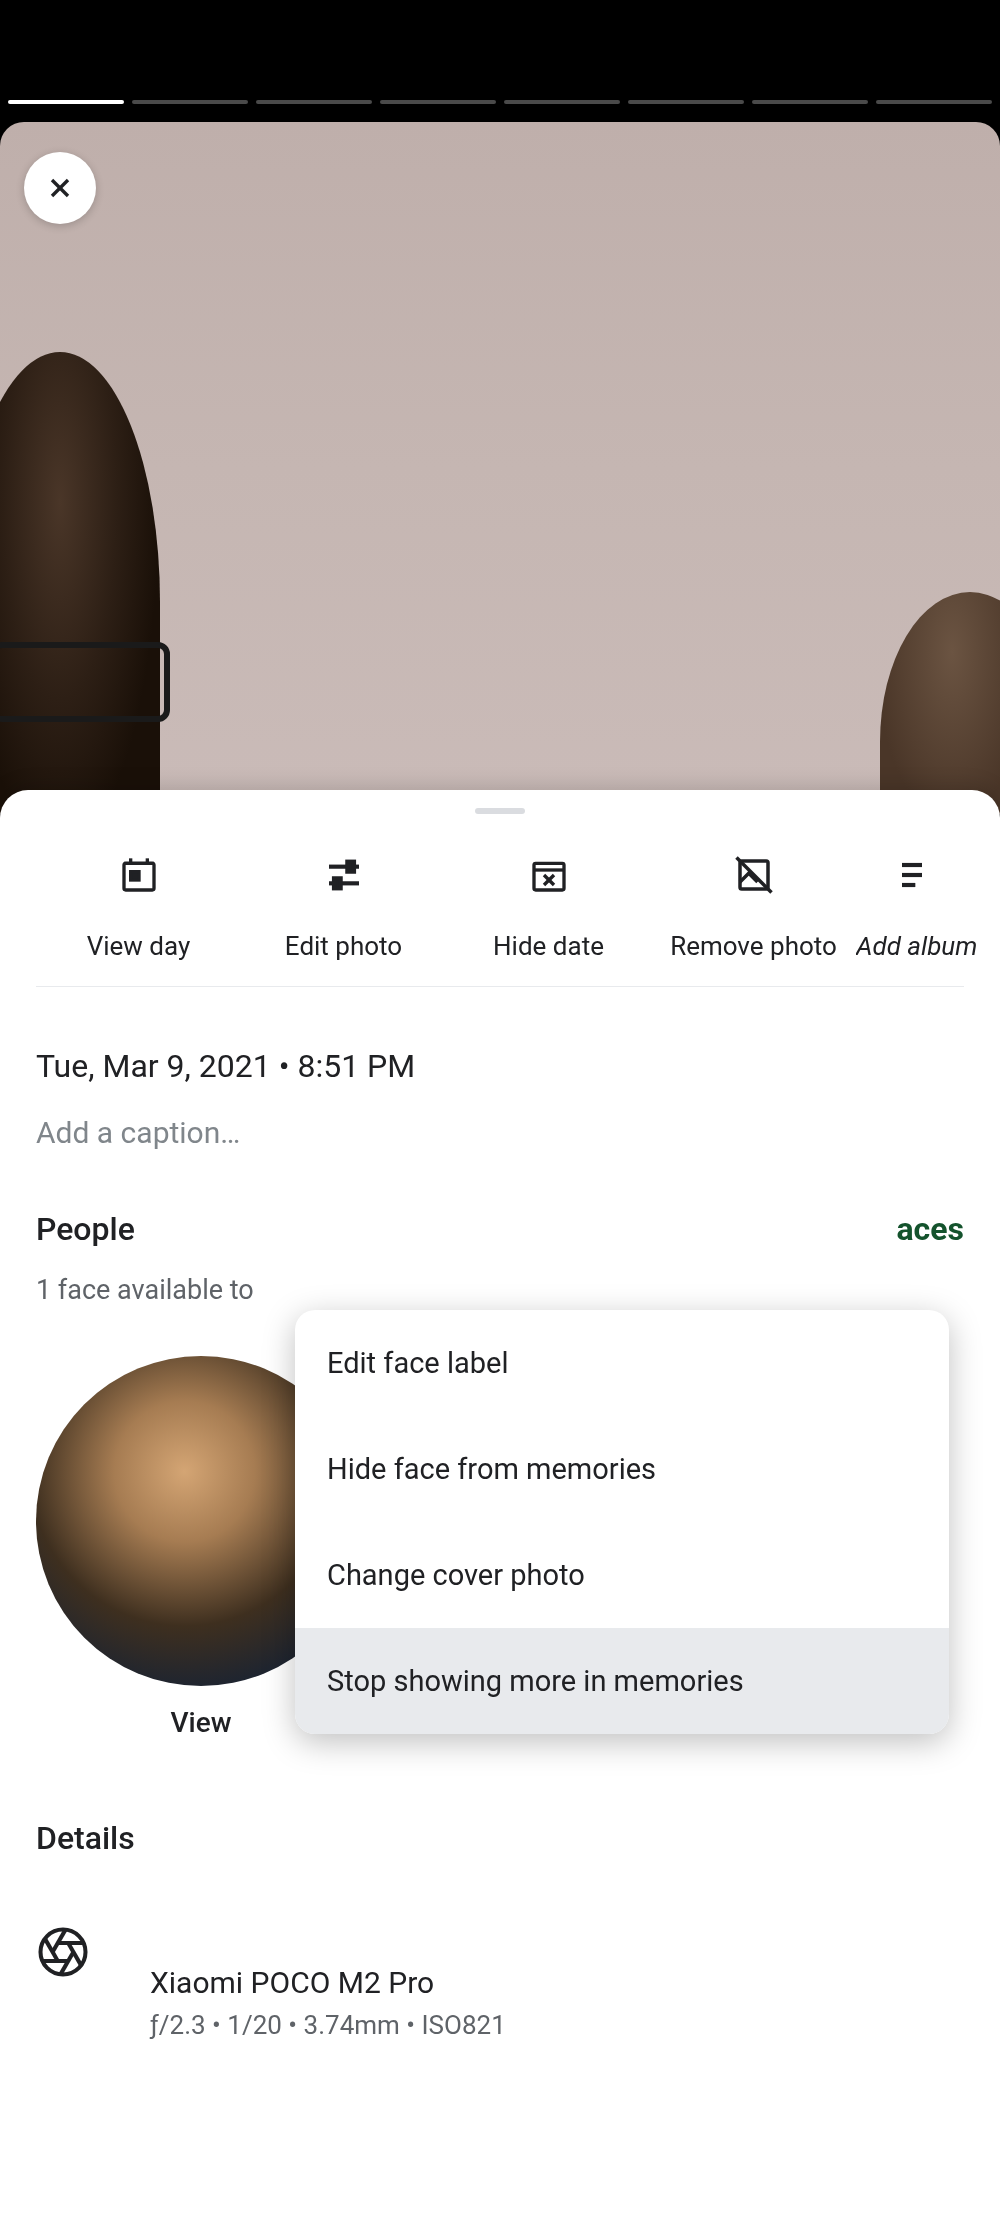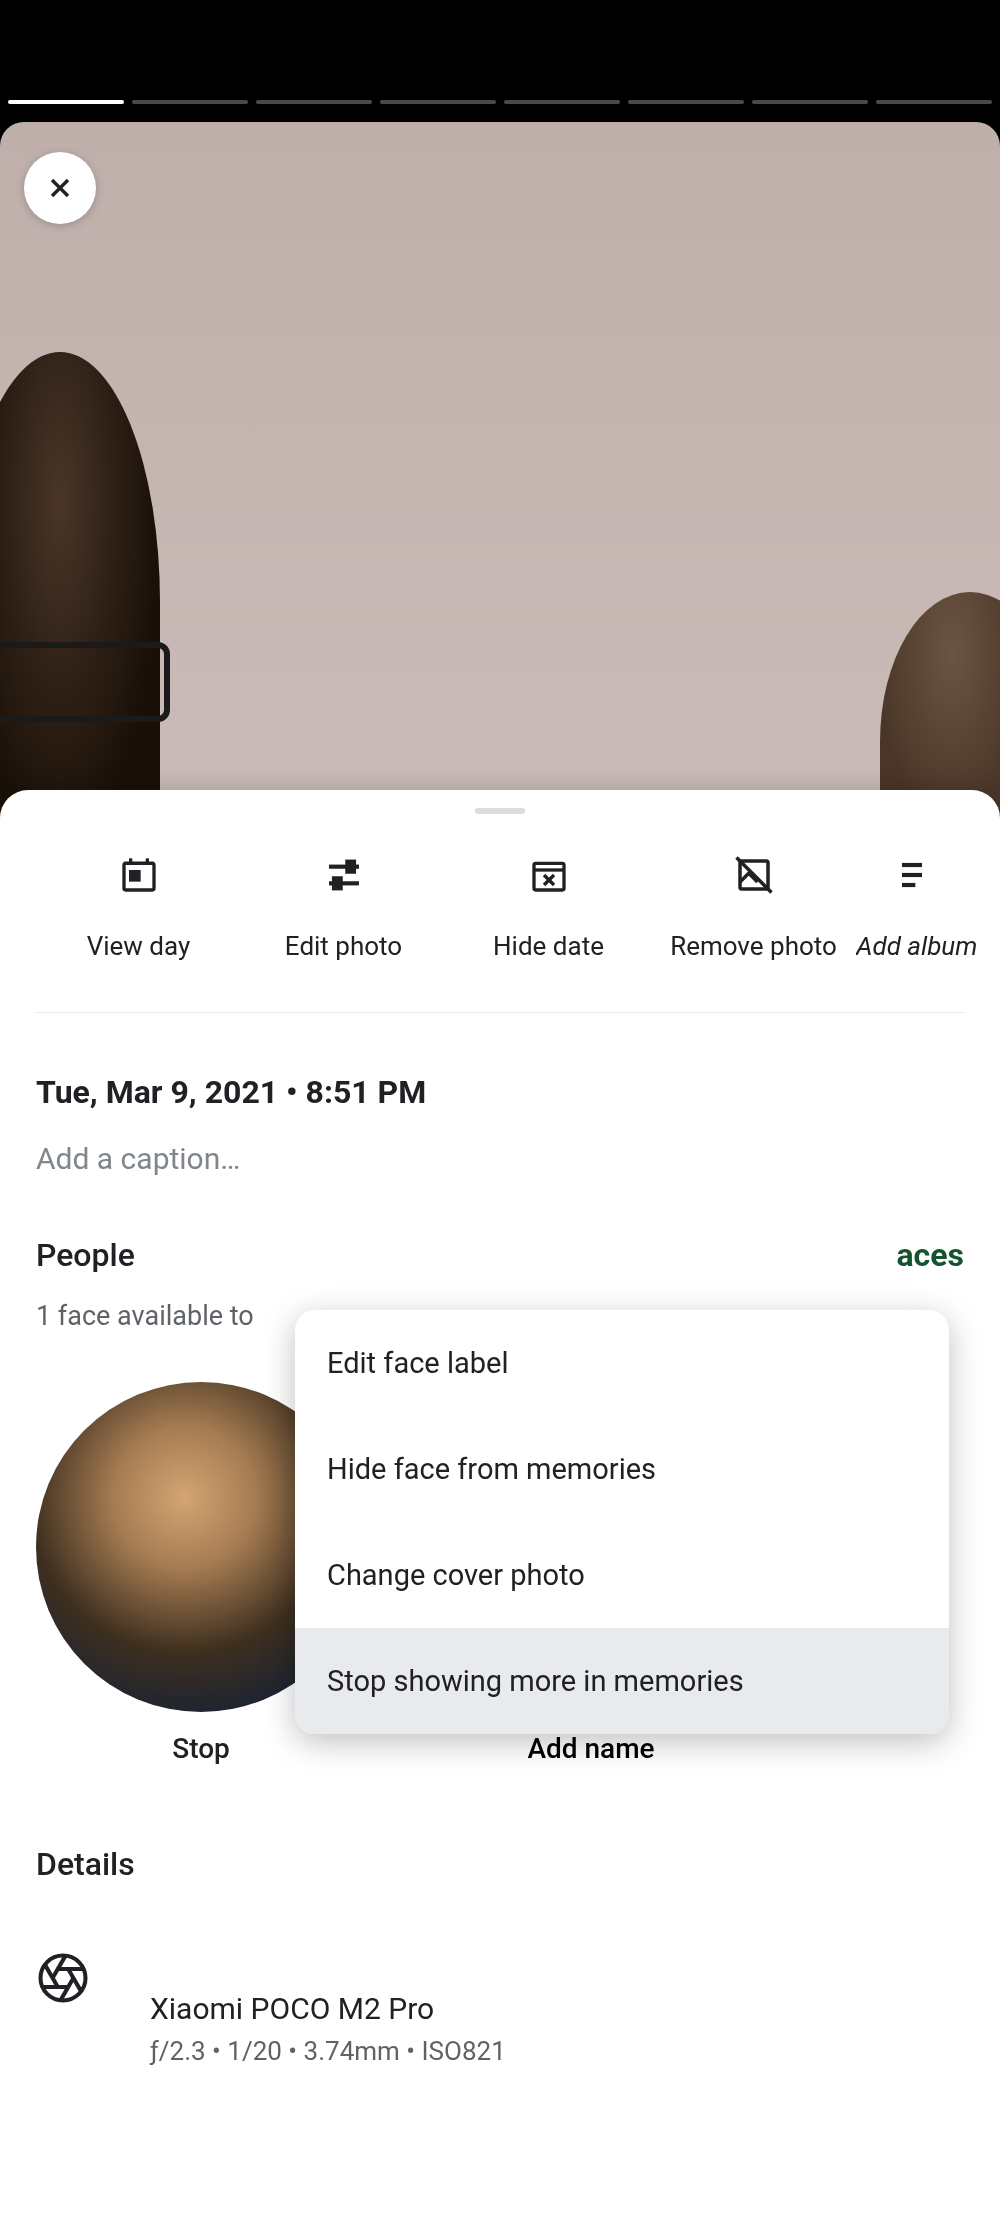--- a/index.html
+++ b/index.html
@@ -92,21 +92,21 @@
     }
     .handle {
       width: 50px;
       height: 6px;
       background: #dadce0;
       border-radius: 3px;
       margin: 18px auto 0;
     }
     .action-row {
       display: flex;
-      padding: 40px 0 48px;
+      padding: 40px 0 22px;
       border-bottom: 1px solid #e8eaed;
       margin: 0 36px;
     }
     .action-item {
       flex: 0 0 205px;
       display: flex;
       flex-direction: column;
       align-items: center;
       gap: 32px;
     }
@@ -125,21 +125,21 @@
       font-size: 26px;
       color: #202124;
       text-align: center;
       line-height: 1.4;
     }
     .date-section {
       padding: 60px 36px 0;
     }
     .date-text {
       font-size: 32px;
-      font-weight: 700;
+      font-weight: 400;
       color: #202124;
     }
     .caption-input {
       font-size: 30px;
       color: #80868b;
       margin-top: 30px;
     }
     .people-section {
       padding: 60px 36px 0;
       position: relative;
@@ -372,21 +372,21 @@
     <div class="face-available">1 face available to</div>
     <div class="people-list">
       <div class="person-item">
         <div class="person-avatar avatar1">
           <div class="person-menu-btn">
             <div class="dot"></div>
               <div class="dot"></div>
               <div class="dot"></div>
           </div>
         </div>
-        <div class="person-name">Stop</div>
+        <div class="person-name">View</div>
       </div>
       <div class="person-item">
         <div class="person-avatar avatar2">
           <div class="person-menu-btn">
             <div class="dot"></div>
               <div class="dot"></div>
               <div class="dot"></div>
           </div>
         </div>
         <div class="person-name add-name">Add name</div>

